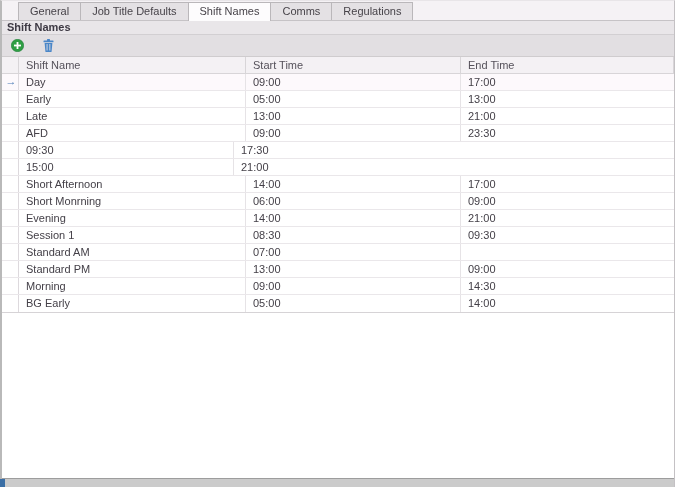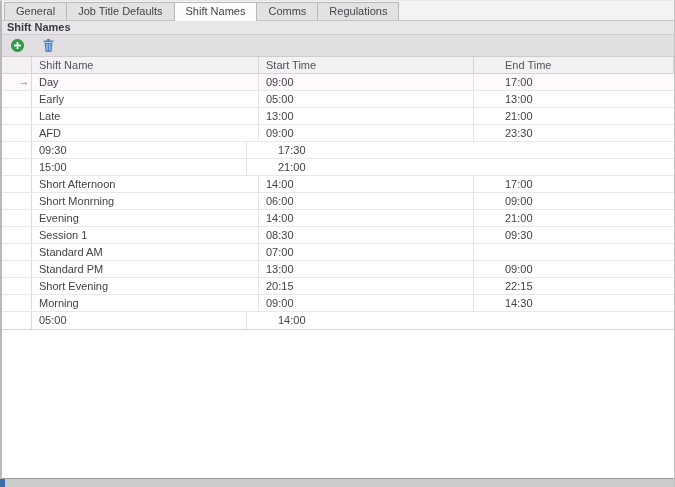--- a/index.html
+++ b/index.html
@@ -19,21 +19,21 @@
     border-top:1px solid #e8e5e8;
     display:flex; flex-direction:column;
     background:#ffffff;
   }
   
   .tabstrip {
     height:20px;
     background:#f5f2f5;
     display:flex;
     align-items:flex-end;
-    padding-left:2px;
+    padding-left:16px;
     border-bottom:1px solid #c6c3c6;
     flex:0 0 auto;
   }
   .tab {
     height:18px;
     line-height:17px;
     padding:0 11px;
     background:#e4e1e4;
     border:1px solid #bab7ba;
     border-bottom:none;
@@ -76,21 +76,20 @@
     display:flex; align-items:center; justify-content:center;
     cursor:pointer;
   }
   
   .grid { flex:0 0 auto; border-bottom:1px solid #d6d3d6; }
   .grid-row {
     display:flex;
     height:17px;
     background:#ffffff;
     border-bottom:1px solid #eae7ea;
-    padding-left:13px;
   }
   .grid-row:last-child { border-bottom:none; }
   .grid-row.header {
     background:#f4f1f4;
     border-bottom:1px solid #d8d5d8;
     color:#55515a;
   }
   .grid-row.focused { background:#fdf9fc; }
   .cell {
     padding:2px 0 0 7px;
@@ -100,21 +99,21 @@
   }
   .grid-row.header .cell { border-right:1px solid #d8d5d8; }
   .cell.gutter {
     flex:0 0 17px;
     padding:1px 0 0 2px;
     border-right:1px solid #ddd9dd;
     text-align:center;
   }
   .cell.c-name  { flex:0 0 227px; }
   .cell.c-start { flex:0 0 215px; }
-  .cell.c-end   { flex:1 1 auto; border-right:none;margin-left:24px; }
+  .cell.c-end   { flex:1 1 auto; border-right:none; }
   .arrow {
     color:#4a7ab5;
     font-size:11px;
     line-height:13px;
     display:block;
   }
   
   .filler { flex:1 1 auto; background:#ffffff; }
   .bottombar {
     flex:0 0 9px;
@@ -271,42 +270,35 @@
 
   <div class="grid-row">
     <div class="cell gutter">
             <span class="arrow"></span>
           </div>
     <div class="cell c-name">Standard PM</div>
     <div class="cell c-start">13:00</div>
     <div class="cell c-end">09:00</div>
   </div>
 
-  <div class="grid-row">
-    <div class="cell gutter">
-            <span class="arrow"></span>
-          </div>
-    <div class="cell c-name">Short Evening</div>
-    <div class="cell c-start">20:15</div>
-    <div class="cell c-end">22:15</div>
-  </div>
 
   <div class="grid-row">
     <div class="cell gutter">
             <span class="arrow"></span>
           </div>
     <div class="cell c-name">Morning</div>
     <div class="cell c-start">09:00</div>
     <div class="cell c-end">14:30</div>
   </div>
 
   <div class="grid-row">
     <div class="cell gutter">
             <span class="arrow"></span>
           </div>
+    <div class="cell c-name">BG Early</div>
     <div class="cell c-start">05:00</div>
     <div class="cell c-end">14:00</div>
   </div>
 </div>
   </div>
 
   <div class="filler"></div>
 
   <div class="bottombar">
     <div class="corner-accent"></div>

